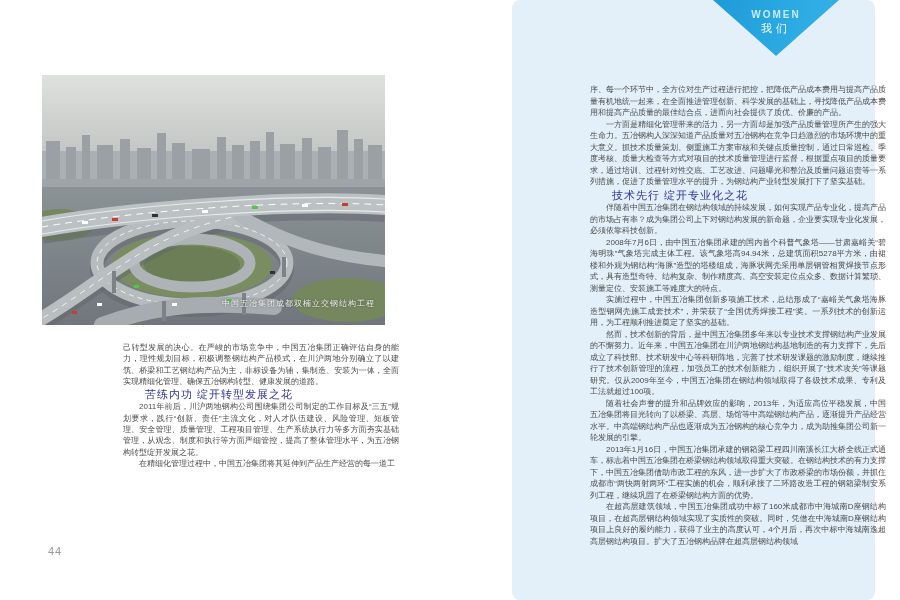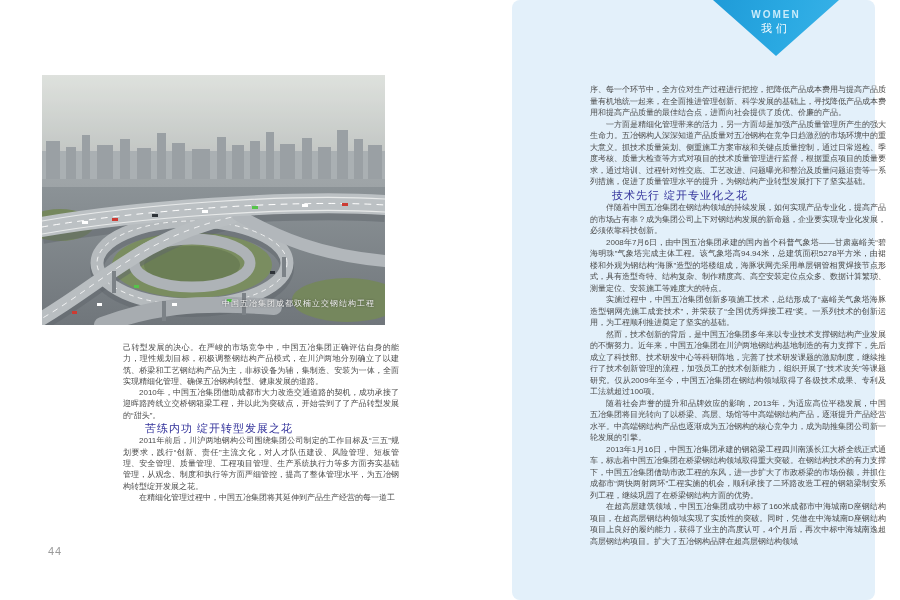--- a/index.html
+++ b/index.html
@@ -153,21 +153,20 @@
           <rect x="55" y="228" width="5" height="3" fill="#ffffff"></rect>
         </g>
 
         <rect x="0" y="0" width="343" height="112" fill="#ffffff" opacity="0.16"></rect>
       </svg>
       <figcaption class="caption">中国五冶集团成都双楠立交钢结构工程</figcaption>
     </figure>
 
     <div class="textcol textcol-left">
       <p class="para noindent">己转型发展的决心。在严峻的市场竞争中，中国五冶集团正确评估自身的能力，理性规划目标，积极调整钢结构产品模式，在川沪两地分别确立了以建筑、桥梁和工艺钢结构产品为主，非标设备为辅，集制造、安装为一体，全面实现精细化管理、确保五冶钢构转型、健康发展的道路。</p>
-      <p class="para">2010年，中国五冶集团借助成都市大力改造交通道路的契机，成功承接了迎晖路跨线立交桥钢箱梁工程，并以此为突破点，开始尝到了了产品转型发展的“甜头”。</p>
       <h3 class="subhead">苦练内功 绽开转型发展之花</h3>
       <p class="para">2011年前后，川沪两地钢构公司围绕集团公司制定的工作目标及“三五”规划要求，践行“创新、责任”主流文化，对人才队伍建设、风险管理、短板管理、安全管理、质量管理、工程项目管理、生产系统执行力等多方面夯实基础管理，从观念、制度和执行等方面严细管控，提高了整体管理水平，为五冶钢构转型绽开发展之花。</p>
       <p class="para">在精细化管理过程中，中国五冶集团将其延伸到产品生产经营的每一道工</p>
     </div>
 
     <div class="pagenum">44</div>
   </section>
 
   <section class="page-right">
 

